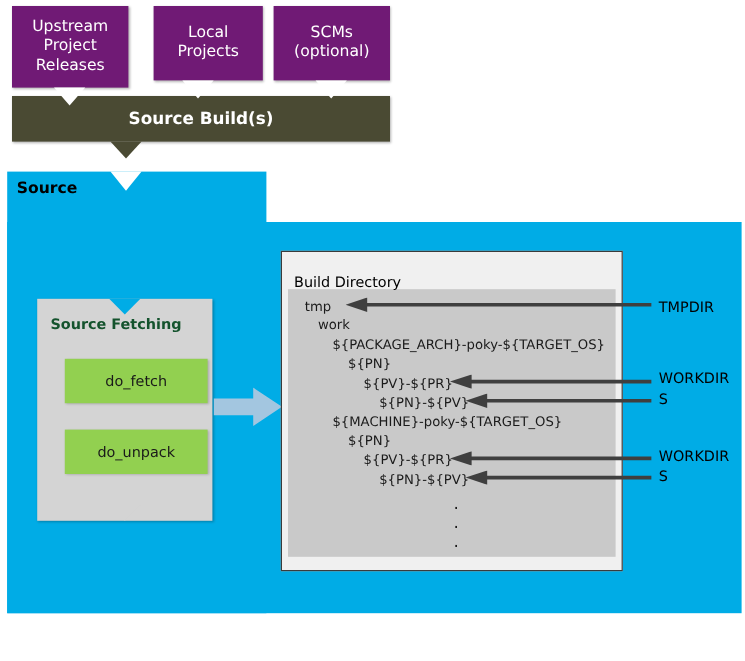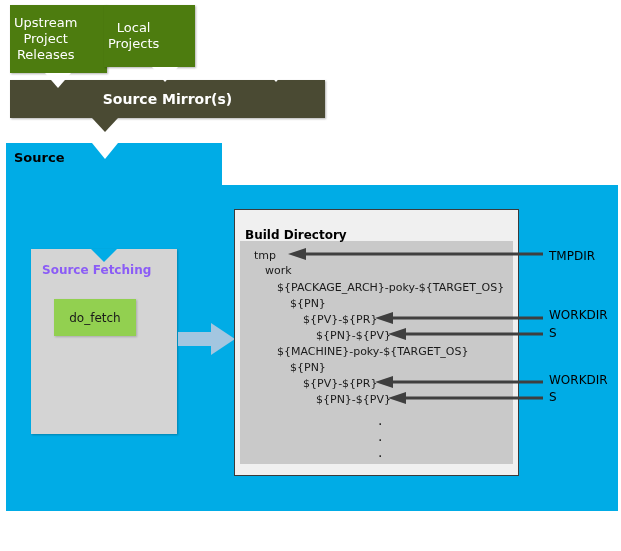--- a/index.html
+++ b/index.html
@@ -18,34 +18,34 @@
   .stage {
     position: absolute;
     left: 0; top: 0;
     width: 621px;
     height: 551px;
   }
 
   
   .src-box {
     position: absolute;
-    background: #4d7c0f;
+    background: #701a75;
     color: #ffffff;
     display: flex;
     align-items: center;
-    justify-content: flex-start;
+    justify-content: center;
     text-align: center;
     font-size: 13px;
     line-height: 16px;
     box-shadow: 1px 1px 2px rgba(0,0,0,0.30);
     box-sizing: border-box;
     padding: 2px 4px;
   }
   #src-upstream { left: 10px;  top: 5px;  width: 97px; height: 68px; }
-  #src-local    { left: 104px; top: 5px;  width: 91px; height: 62px; }
+  #src-local    { left: 128px; top: 5px;  width: 91px; height: 62px; }
   #src-scms     { left: 228px; top: 5px;  width: 97px; height: 62px; }
 
   
   .notch-down {
     position: absolute;
     width: 0; height: 0;
     border-left: 13px solid transparent;
     border-right: 13px solid transparent;
     border-top: 15px solid #ffffff;
   }
@@ -116,38 +116,38 @@
     width: 146px; height: 185px;
     background: #d4d4d4;
     box-shadow: 1px 1px 2px rgba(0,0,0,0.25);
     z-index: 3;
   }
   #sf-title {
     position: absolute;
     left: 42px; top: 263px;
     font-size: 12px;
     font-weight: 700;
-    color: #8b5cf6;
+    color: #14532d;
     z-index: 5;
   }
   
   .sf-notch {
     position: absolute;
     width: 0; height: 0;
     border-left: 13px solid transparent;
     border-right: 13px solid transparent;
     z-index: 5;
   }
   #sf-notch-top    { left: 91px; top: 249px; border-top: 13px solid #00ace6; }
   #sf-notch-bottom { left: 91px; top: 421px; border-top: 13px solid #d4d4d4; }
 
   .task-box {
     position: absolute;
     left: 54px;
-    width: 82px; height: 37px;
+    width: 119px; height: 37px;
     background: #92d050;
     color: #1a1a1a;
     display: flex;
     align-items: center;
     justify-content: center;
     font-size: 12px;
     z-index: 5;
     box-shadow: 1px 1px 2px rgba(0,0,0,0.20);
   }
   #task-do-fetch  { top: 299px; }
@@ -168,21 +168,21 @@
     width: 285px; height: 267px;
     background: #f0f0f0;
     border: 1px solid #3b3b3b;
     box-sizing: border-box;
     z-index: 4;
   }
   #bd-title {
     position: absolute;
     left: 245px; top: 228px;
     font-size: 12px;
-    font-weight: 700;
+    font-weight: 400;
     color: #000000;
     z-index: 6;
   }
   #bd-tree {
     position: absolute;
     left: 240px; top: 241px;
     width: 273px; height: 223px;
     background: #c9c9c9;
     z-index: 5;
   }
@@ -223,42 +223,49 @@
 
   <div class="src-box" id="src-upstream">
     <span style="white-space:pre-line">Upstream
 Project
 Releases</span>
   </div>
   <div class="src-box" id="src-local">
     <span style="white-space:pre-line">Local
 Projects</span>
   </div>
+  <div class="src-box" id="src-scms">
+    <span style="white-space:pre-line">SCMs
+(optional)</span>
+  </div>
 
   <div id="source-mirror">
-    <span>Source Mirror(s)</span>
+    <span>Source Build(s)</span>
   </div>
 
   <div class="notch-down" id="notch-upstream"></div>
   <div class="notch-down" id="notch-local"></div>
   <div class="notch-down" id="notch-scms"></div>
   <div id="mirror-notch"></div>
   <div id="mirror-arrow-white"></div>
 
   <div id="bitbake-top"></div>
   <div id="bitbake-wide"></div>
   <div id="bitbake-label">Source</div>
 
   <div id="source-fetching"></div>
   <div id="sf-title">Source Fetching</div>
   <div class="sf-notch" id="sf-notch-top"></div>
   <div class="sf-notch" id="sf-notch-bottom"></div>
 
   <div class="task-box" id="task-do-fetch">
     <span>do_fetch</span>
+  </div>
+  <div class="task-box" id="task-do-unpack">
+    <span>do_unpack</span>
   </div>
 
   <svg id="flow-arrow" viewBox="0 0 57 32">
     <polygon points="0,9 33,9 33,0 57,16 33,32 33,23 0,23" fill="#a3c6e0"></polygon>
   </svg>
 
   <div id="build-directory"></div>
   <div id="bd-title">Build Directory</div>
   <div id="bd-tree"></div>
 

